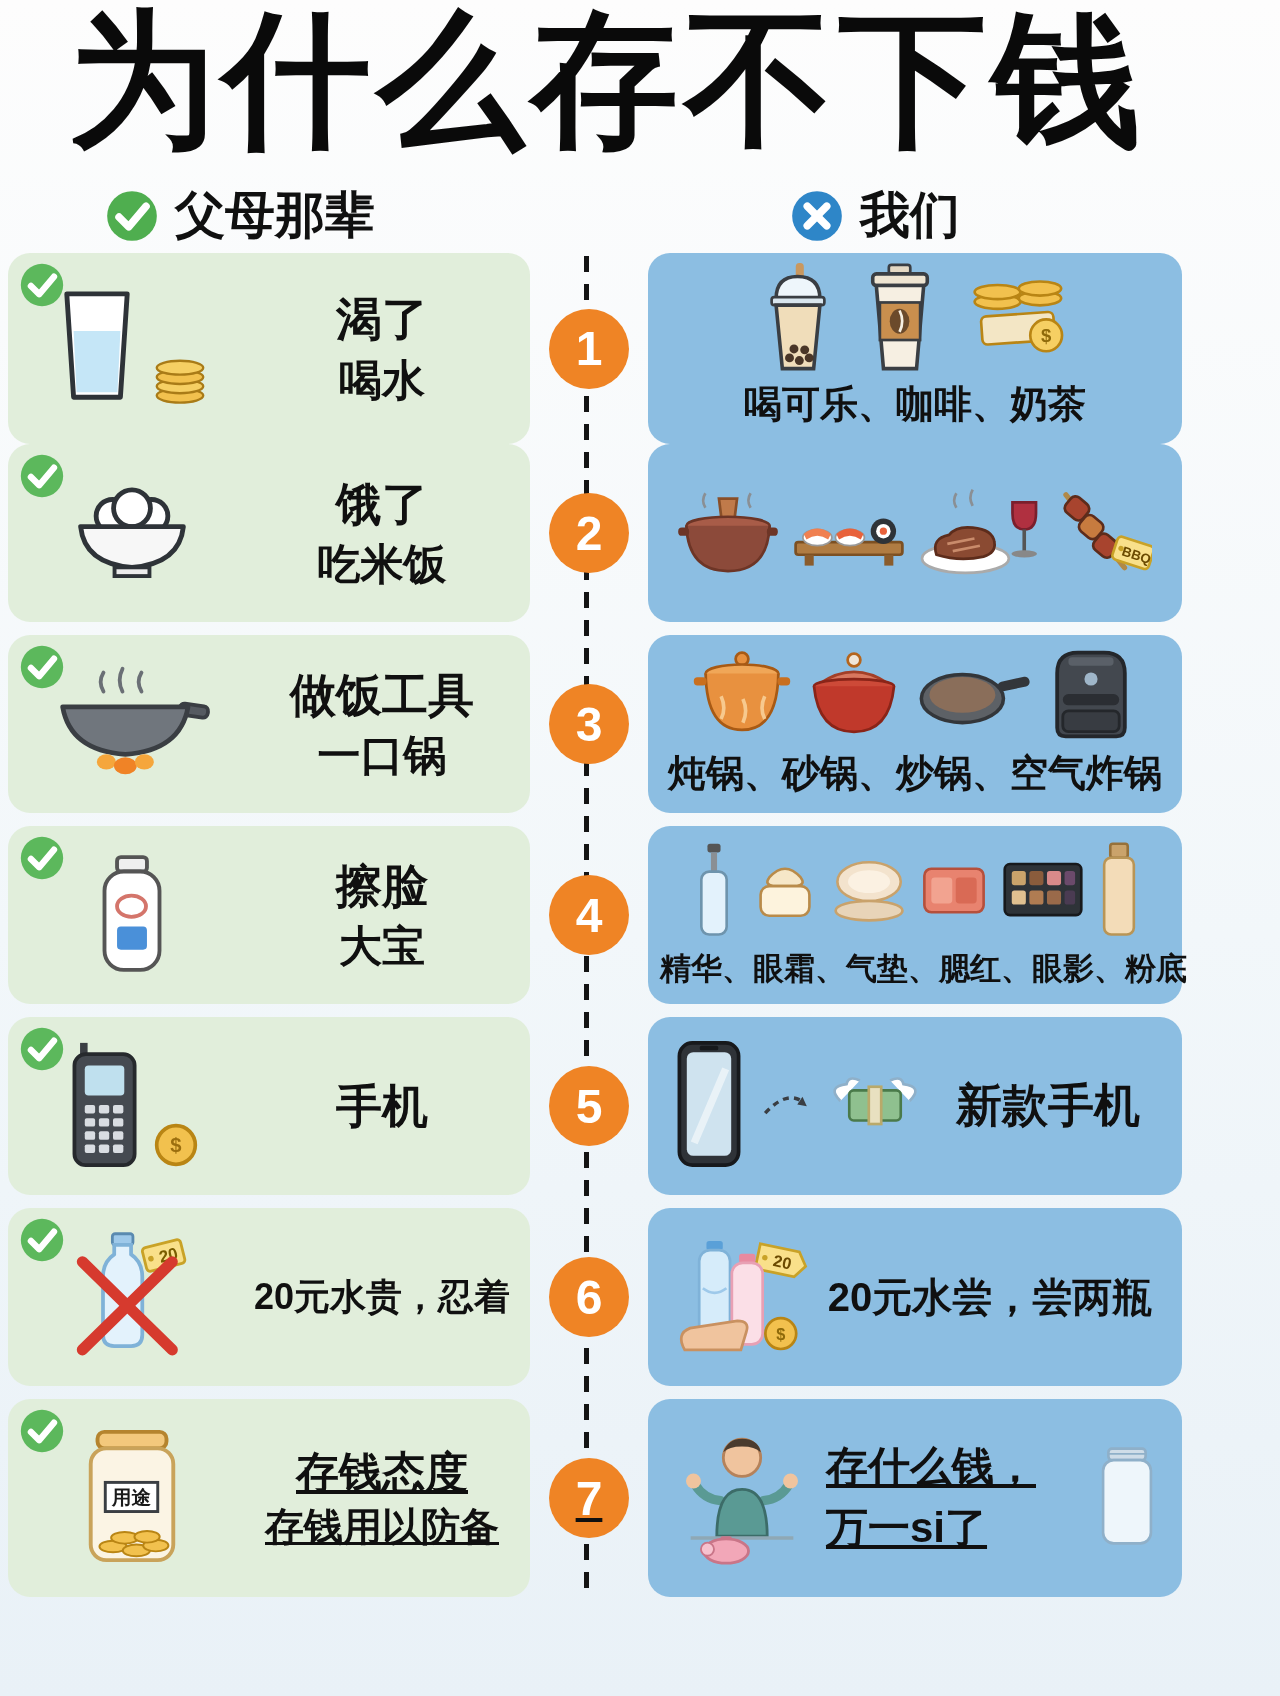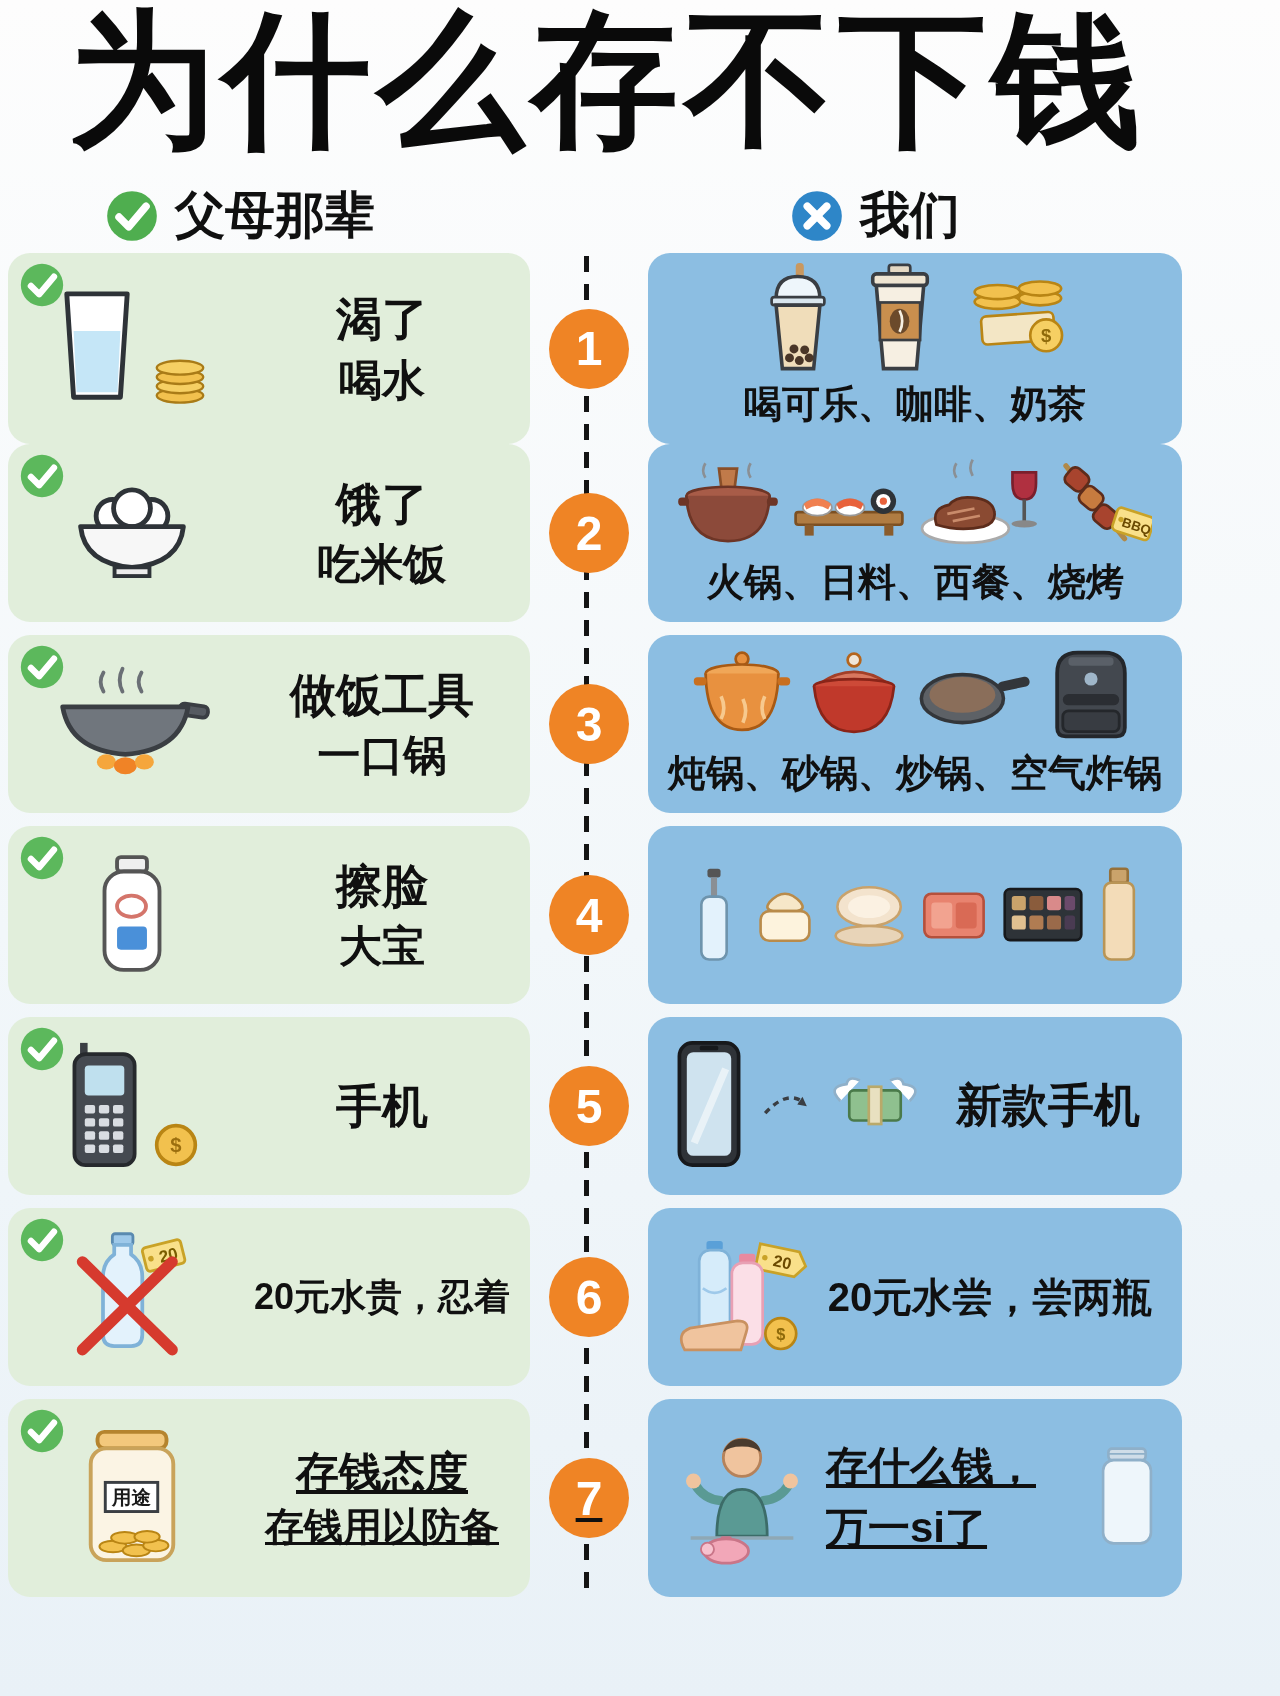--- a/index.html
+++ b/index.html
@@ -258,21 +258,20 @@
                     <rect x="50" y="58" width="25" height="22" rx="7" fill="#a8442e" transform="rotate(40 62 69)"></rect>
                   </g>
                   <g transform="rotate(18 94 78)">
                     <rect x="72" y="64" width="43" height="27" rx="5" fill="#f9e08a" stroke="#c9a227" stroke-width="3"></rect>
                     <circle cx="79" cy="77" r="3" fill="#c9a227"></circle>
                     <text x="98" y="84" text-anchor="middle" font-size="15" font-weight="bold" fill="#6b4a00">BBQ</text>
                   </g>
                 </svg>
             </span>
           </div>
-          <div class="rc-caption">火锅、日料、西餐、烧烤</div>
         </div>
       </div>
     </div>
 
     <div class="row row-3">
       <div class="card left-card">
         <span class="badge">
           <svg viewBox="0 0 50 50">
               <circle cx="25" cy="25" r="23" fill="#5cb85c"></circle>
               <polyline points="13,26 22,35 38,16" fill="none" stroke="#fff" stroke-width="7" stroke-linecap="round" stroke-linejoin="round"></polyline>
@@ -410,20 +409,21 @@
                   <rect x="72" y="38" width="12" height="16" rx="3" fill="#4a3b52"></rect>
                 </svg>
             </span>
             <span>
               <svg viewBox="0 0 50 110" width="44" height="96">
                   <rect x="15" y="2" width="20" height="16" rx="3" fill="#caa36b" stroke="#96713a" stroke-width="3"></rect>
                   <rect x="8" y="18" width="34" height="88" rx="8" fill="#f3dcb8" stroke="#b99556" stroke-width="3"></rect>
                 </svg>
             </span>
           </div>
+          <div class="rc-caption small">精华、眼霜、气垫、腮红、眼影、粉底</div>
         </div>
       </div>
     </div>
 
     <div class="row row-5">
       <div class="card left-card">
         <span class="badge">
           <svg viewBox="0 0 50 50">
               <circle cx="25" cy="25" r="23" fill="#5cb85c"></circle>
               <polyline points="13,26 22,35 38,16" fill="none" stroke="#fff" stroke-width="7" stroke-linecap="round" stroke-linejoin="round"></polyline>

